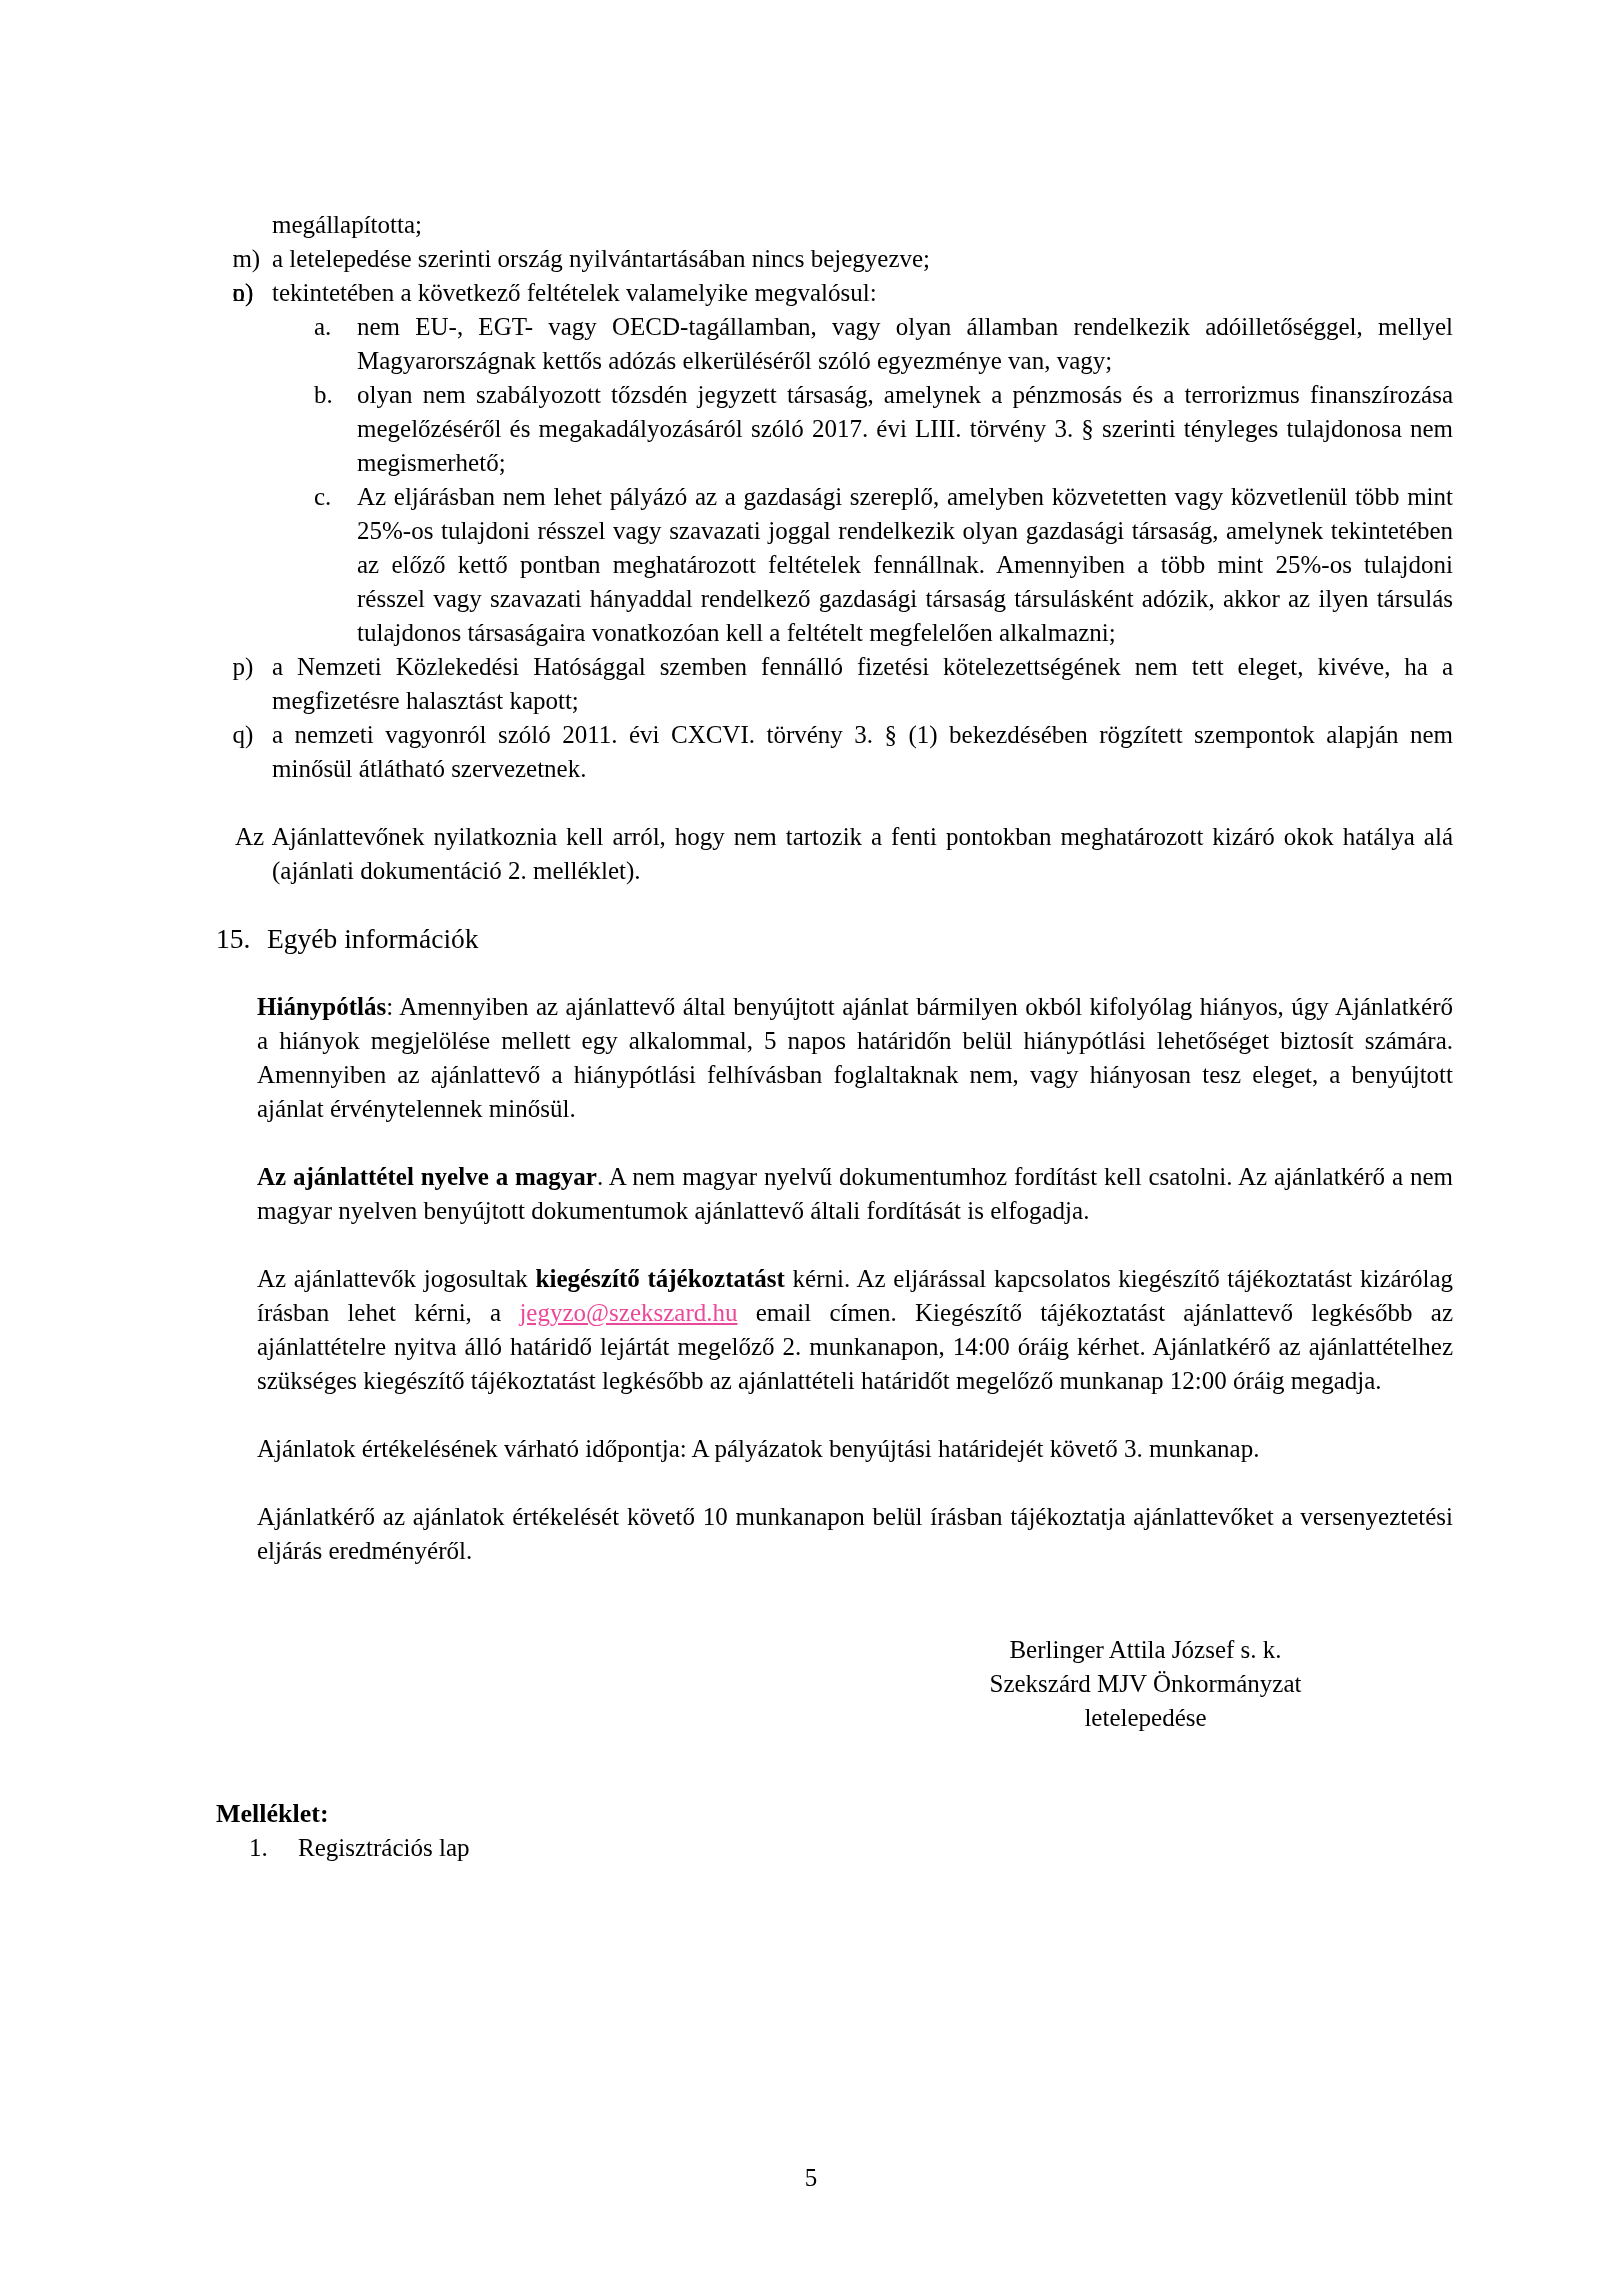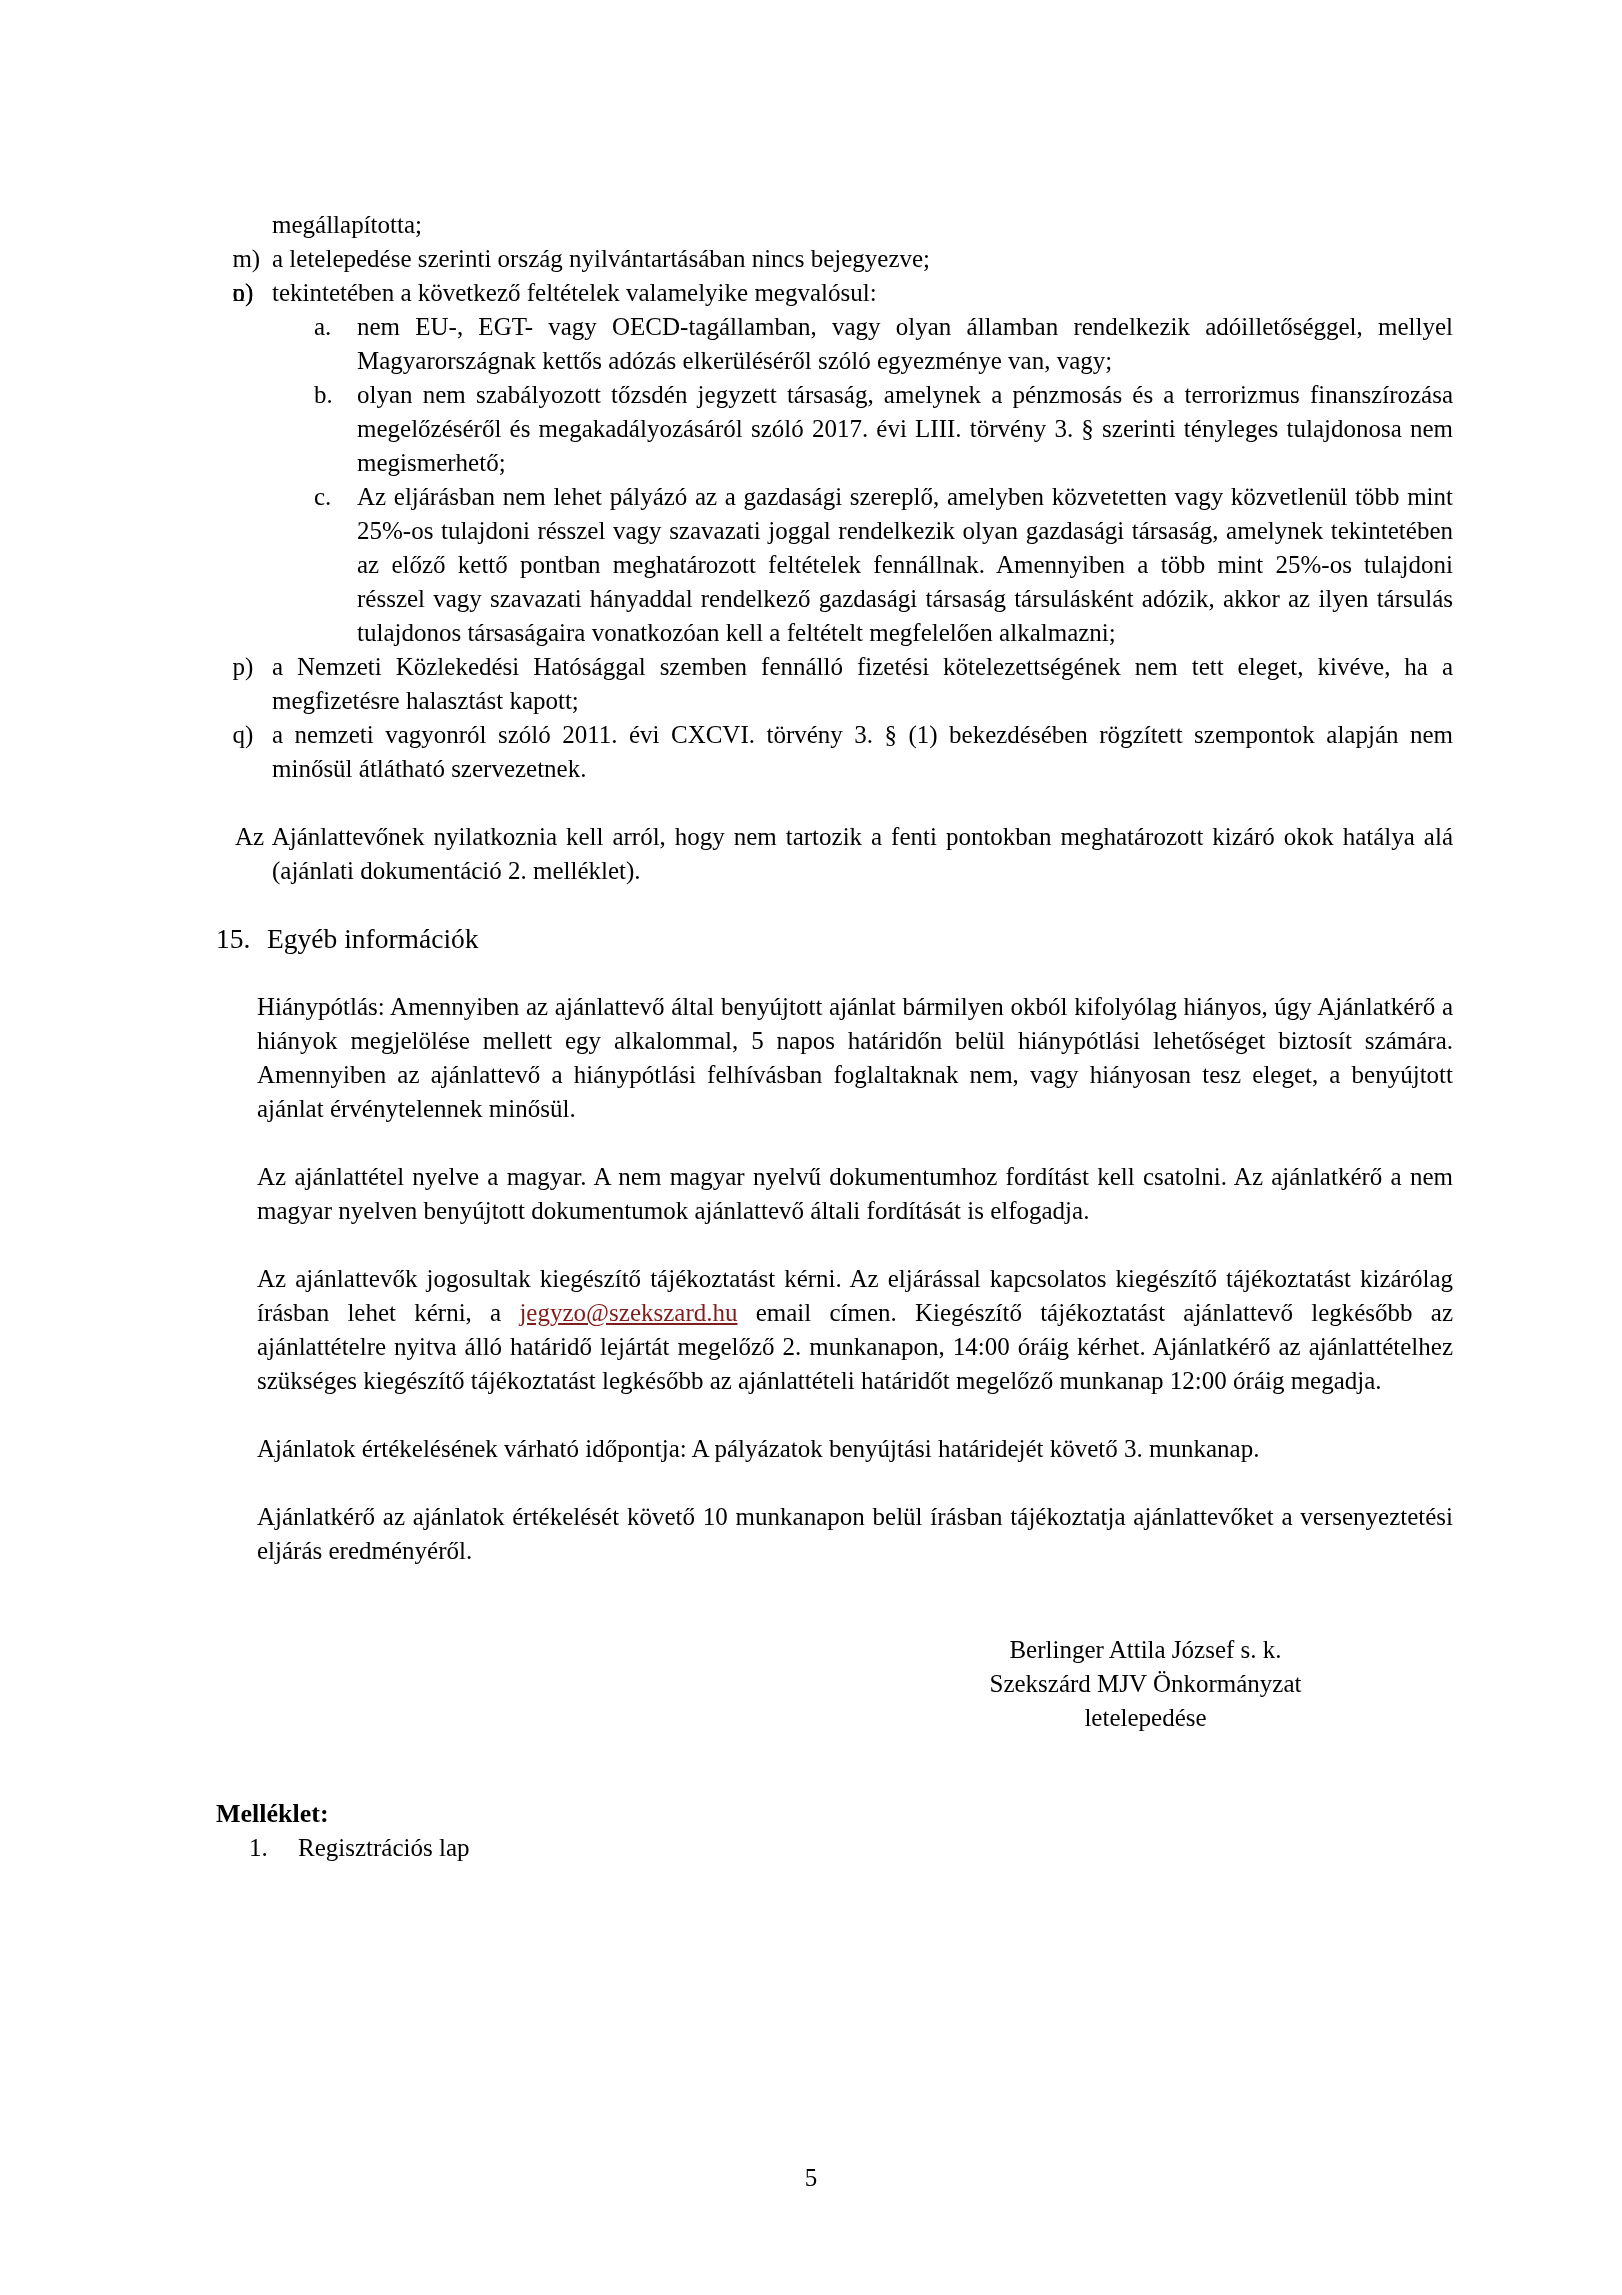--- a/index.html
+++ b/index.html
@@ -63,23 +63,23 @@
   }
   .section-heading > .lbl {
     position: absolute;
     left: 0;
     top: 0;
   }
   .para {
     margin: 34px 0 0 41px;
     text-align: justify;
   }
-  .b { font-weight: normal; }
+  .b { font-weight: bold; }
   a.link {
-    color: #7f1d1d;
+    color: #ec4899;
     text-decoration: underline;
     cursor: pointer;
   }
   .publication {
     margin-top: 98px;
     text-align: left;
   }
   .signature {
     width: 419px;
     margin: 65px 98px 0 auto;

